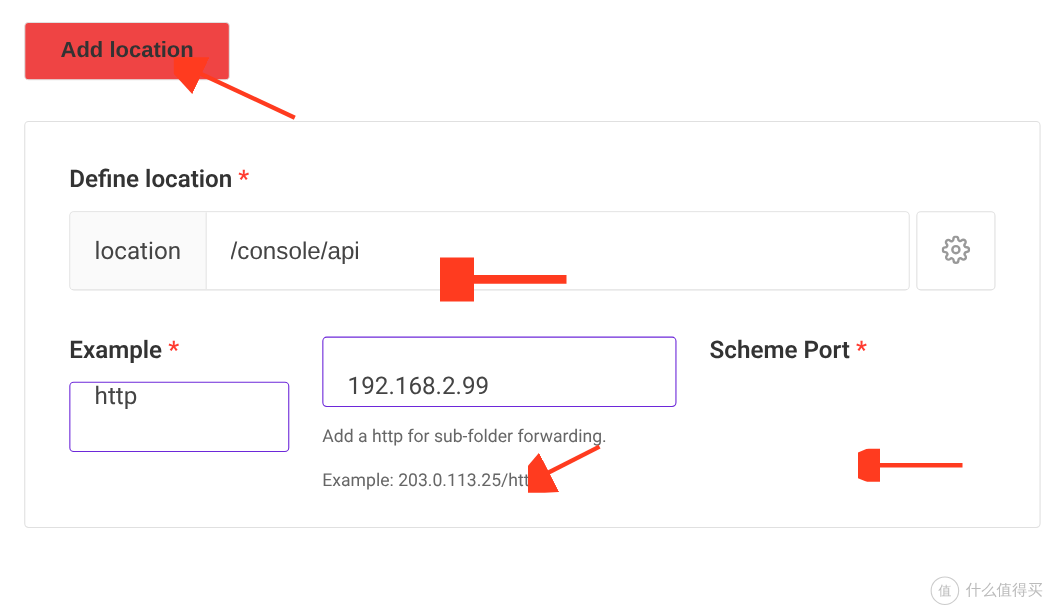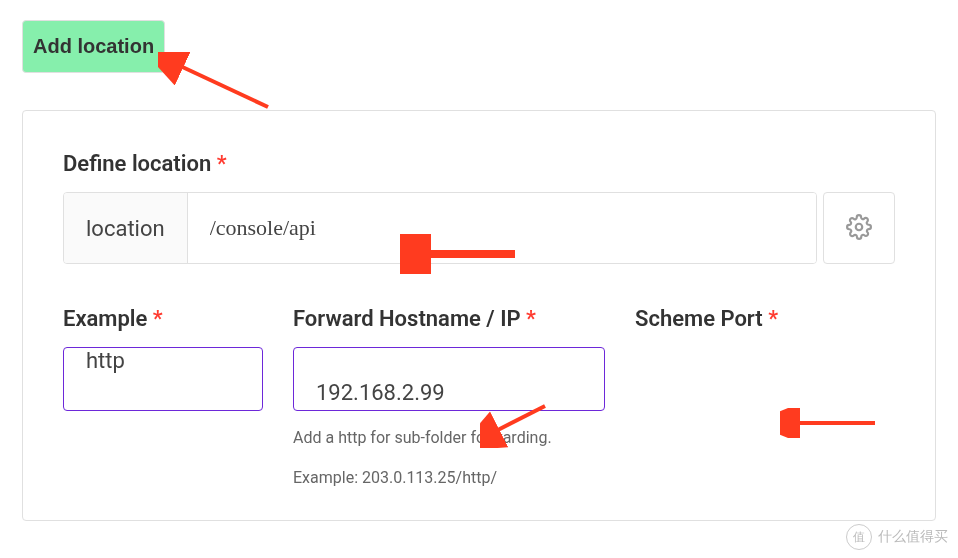--- a/index.html
+++ b/index.html
@@ -15,32 +15,32 @@
       overflow: hidden;
       position: relative;
       color: #333;
     }
     .add-location-btn {
       position: absolute;
       top: 20px;
       left: 22px;
       border: 1px solid #e0e0e0;
       border-radius: 4px;
-      background: #86efac;
-      padding: 14px 10px;
+      background: #ef4444;
+      padding: 14px 32px;
       font-size: 20px;
       font-weight: 600;
       color: #333;
       cursor: pointer;
     }
     .panel {
       position: absolute;
       top: 110px;
       left: 22px;
-      right: 22px;
+      right: 12px;
       border: 1px solid #e0e0e0;
       border-radius: 4px;
       padding: 40px 40px 30px 40px;
     }
     .field-label {
       font-size: 22px;
       font-weight: 600;
       color: #333;
       margin-bottom: 16px;
       display: block;
@@ -73,21 +73,21 @@
       color: #444;
     }
     .text-input {
       border: none;
       outline: none;
       padding: 0 22px;
       font-size: 22px;
       color: #444;
       flex: 1;
       background: #fff;
-      font-family: Liberation Serif, serif;
+      font-family: Liberation Sans, sans-serif;
     }
     .gear-btn {
       width: 72px;
       height: 72px;
       border: 1px solid #e0e0e0;
       border-radius: 4px;
       background: #fff;
       cursor: pointer;
       display: flex;
       align-items: center;
@@ -207,24 +207,20 @@
       <label class="field-label">
         <span>Example</span>
         <span class="required"> *</span>
       </label>
       <div class="boxed-input">
         <span>http</span>
       </div>
     </div>
 
     <div class="col col-host">
-      <label class="field-label">
-        <span>Forward Hostname / IP</span>
-        <span class="required"> *</span>
-      </label>
       <div class="boxed-input">
         <input type="text" value="192.168.2.99" style="">
       </div>
       <div class="helper-text">Add a http for sub-folder forwarding.</div>
       <div class="helper-text">Example: 203.0.113.25/http/</div>
     </div>
 
     <div class="col col-port">
       <label class="field-label">
         <span>Scheme Port</span>

